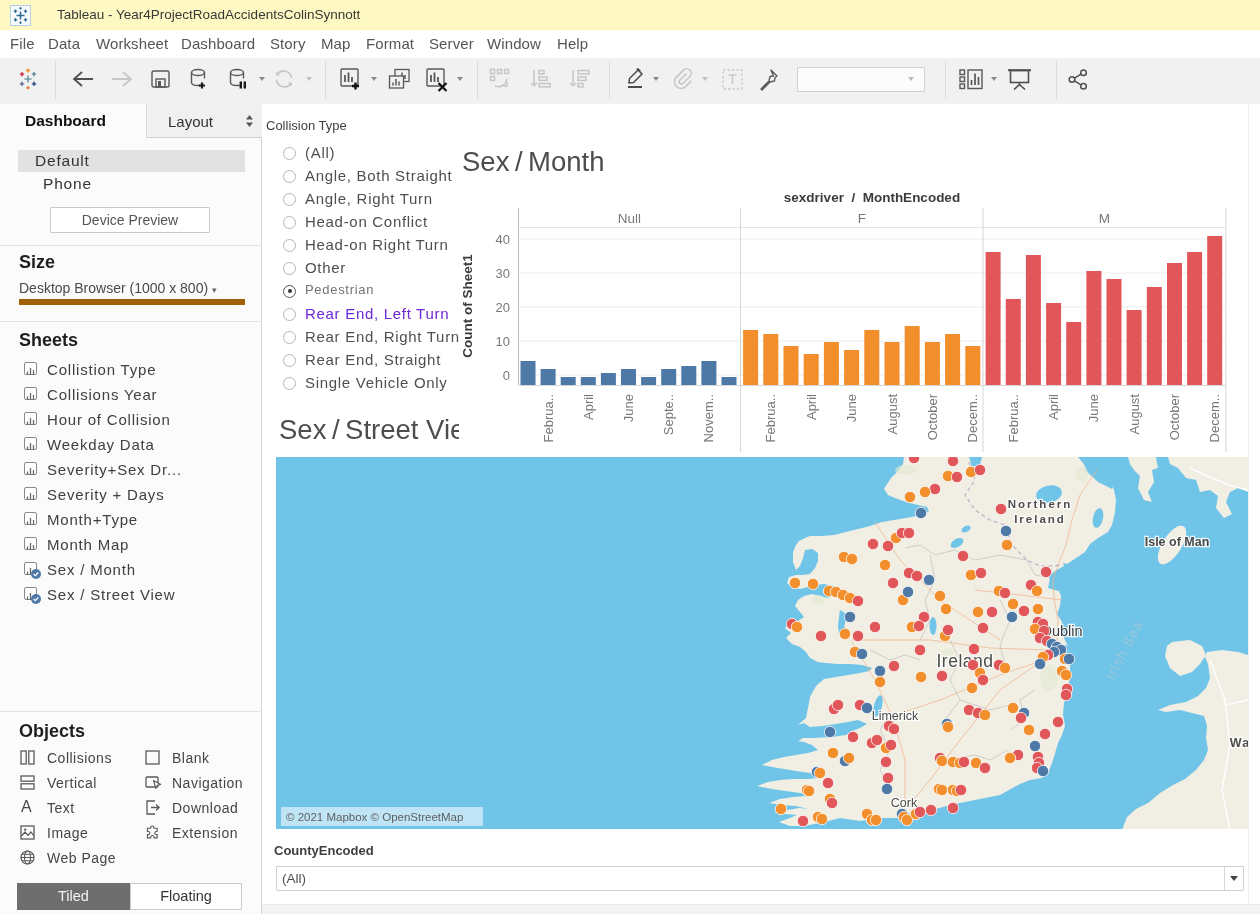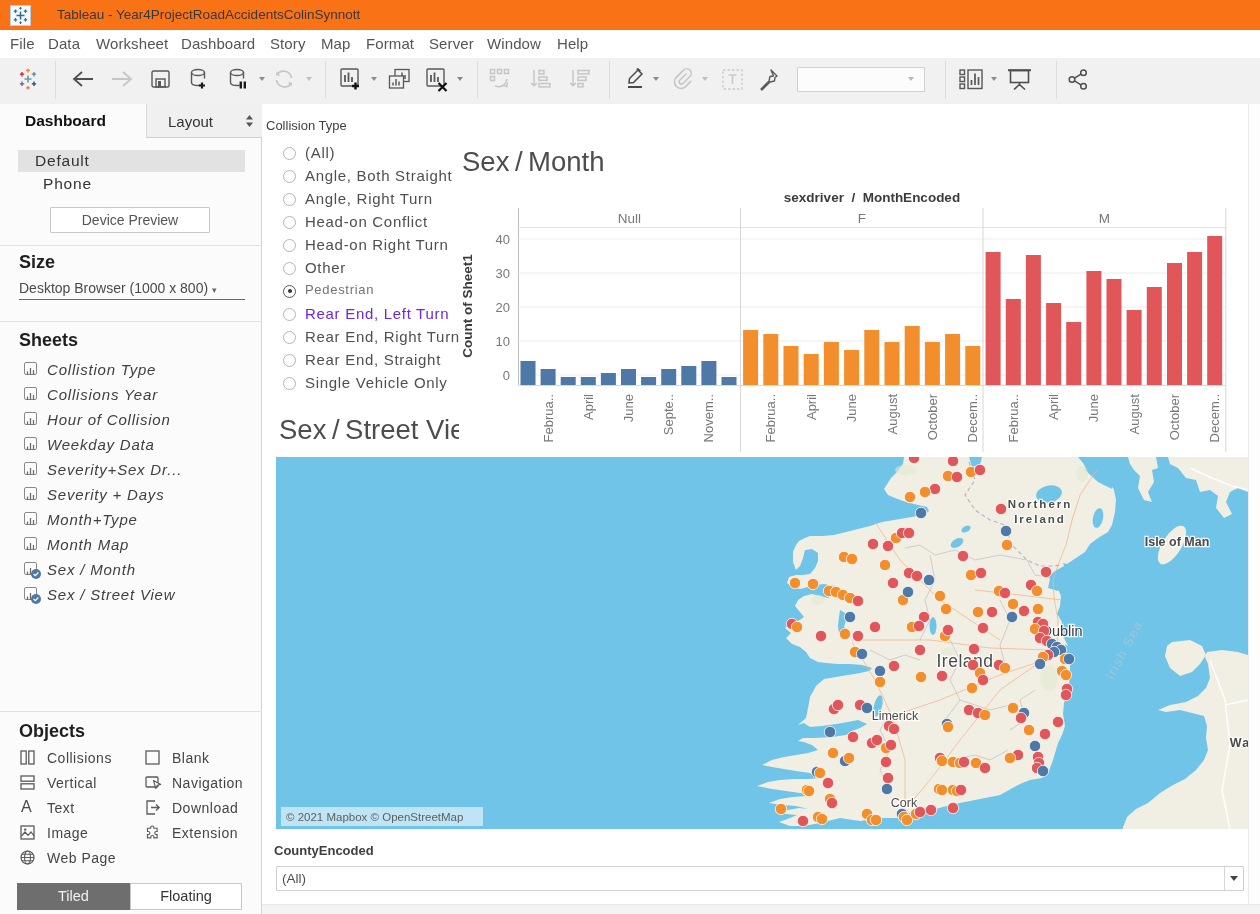--- a/index.html
+++ b/index.html
@@ -2,38 +2,38 @@
 <html><head>
 <meta charset="utf-8">
 <style>
 * { margin:0; padding:0; box-sizing:border-box; }
 html,body { width:1260px; height:914px; overflow:hidden; background:#fff;
   font-family:"Liberation Sans", sans-serif; }
 #app { position:relative; width:1260px; height:914px; }
 .abs { position:absolute; }
 
 
-#titlebar { position:absolute; left:0; top:0; width:1260px; height:30px; background:#f97316; }
+#titlebar { position:absolute; left:0; top:0; width:1260px; height:30px; background:#fef9c3; }
 #titletext { position:absolute; left:57px; top:7px; font-size:13.5px; color:#383838; }
 #menubar { position:absolute; left:0; top:30px; width:1260px; height:28px; background:#fff; }
 .menuitem { position:absolute; top:5px; font-size:15px; letter-spacing:0.1px; color:#555; }
 #toolbar { position:absolute; left:0; top:58px; width:1260px; height:46px; background:#f1f1f1; }
 .tsep { position:absolute; top:3px; width:1px; height:38px; background:#dcdcdc; }
 .caret { position:absolute; width:0; height:0; border-left:3.5px solid transparent;
   border-right:3.5px solid transparent; border-top:4px solid #8a8a8a; top:19px; }
 .caret.dis { border-top-color:#c0c0c0; }
 
 
 #leftpanel { position:absolute; left:0; top:104px; width:262px; height:810px;
   background:#fbfbfb; border-right:1px solid #d4d4d4; }
 #tablayout { position:absolute; left:146px; top:0; width:116px; height:34px;
   background:#f0f0f0; border-left:1px solid #d8d8d8; border-bottom:1px solid #d0d0d0; }
 .hdiv { position:absolute; left:0; width:262px; height:1px; background:#e2e2e2; }
 .secttitle { position:absolute; left:19px; font-size:18px; font-weight:bold; color:#1e1e1e; }
-.sheetrow { position:absolute; left:47px; font-size:15px; letter-spacing:0.8px; color:#404040; white-space:nowrap;font-style:italic; }
+.sheetrow { position:absolute; left:47px; font-size:15px; letter-spacing:0.8px; color:#404040; white-space:nowrap; }
 .sheeticon { position:absolute; left:24px; width:13px; height:13px; border:1px solid #898989;
   border-radius:2px; background:#fff; }
 .objlabel { position:absolute; font-size:14px; letter-spacing:0.5px; color:#454545; }
 </style>
 </head>
 <body>
 <div id="app">
 
 <div id="titlebar">
   <svg class="abs" style="left:10px;top:5px" width="21" height="21" viewBox="0 0 21 21">
@@ -228,21 +228,21 @@
         <path d="M4.5 12L8 7.5H1z" fill="#555"></path>
   </svg>
 
   <div class="abs" style="left:18px;top:46px;width:227px;height:22px;background:#e2e2e2"></div>
   <div class="abs" style="left:35px;top:48px;font-size:15.5px;letter-spacing:0.8px;color:#333">Default</div>
   <div class="abs" style="left:43px;top:71px;font-size:15.5px;letter-spacing:0.8px;color:#333">Phone</div>
   <div class="abs" style="left:50px;top:103px;width:160px;height:26px;background:#fff;border:1px solid #c9c9c9;border-radius:1px;text-align:center;font-size:14px;color:#555;line-height:24px">Device Preview</div>
   <div class="hdiv" style="top:141px"></div>
 
   <div class="secttitle" style="top:148px">Size</div>
-  <div class="abs" style="left:19px;top:176px;width:226px;border-bottom:1px solid #a16207;padding-bottom:3px;font-size:14px;color:#4a4a4a">Desktop Browser (1000 x 800) <span style="font-size:9px;color:#666">▾</span></div>
+  <div class="abs" style="left:19px;top:176px;width:226px;border-bottom:6px solid #a16207;padding-bottom:3px;font-size:14px;color:#4a4a4a">Desktop Browser (1000 x 800) <span style="font-size:9px;color:#666">▾</span></div>
   <div class="hdiv" style="top:217px"></div>
 
   <div class="secttitle" style="top:226px">Sheets</div>
   <div class="sheeticon" style="top:258px"><svg width="11" height="11" viewBox="0 0 11 11">
           <path d="M2.5 9V5.5 M5.5 9V2 M8.5 9V4" stroke="#6a6a6a" stroke-width="1.3"></path>
         </svg></div>
   <div class="sheetrow" style="top:257px">Collistion Type</div>
   <div class="sheeticon" style="top:283px"><svg width="11" height="11" viewBox="0 0 11 11">
           <path d="M2.5 9V5.5 M5.5 9V2 M8.5 9V4" stroke="#6a6a6a" stroke-width="1.3"></path>
         </svg></div>

